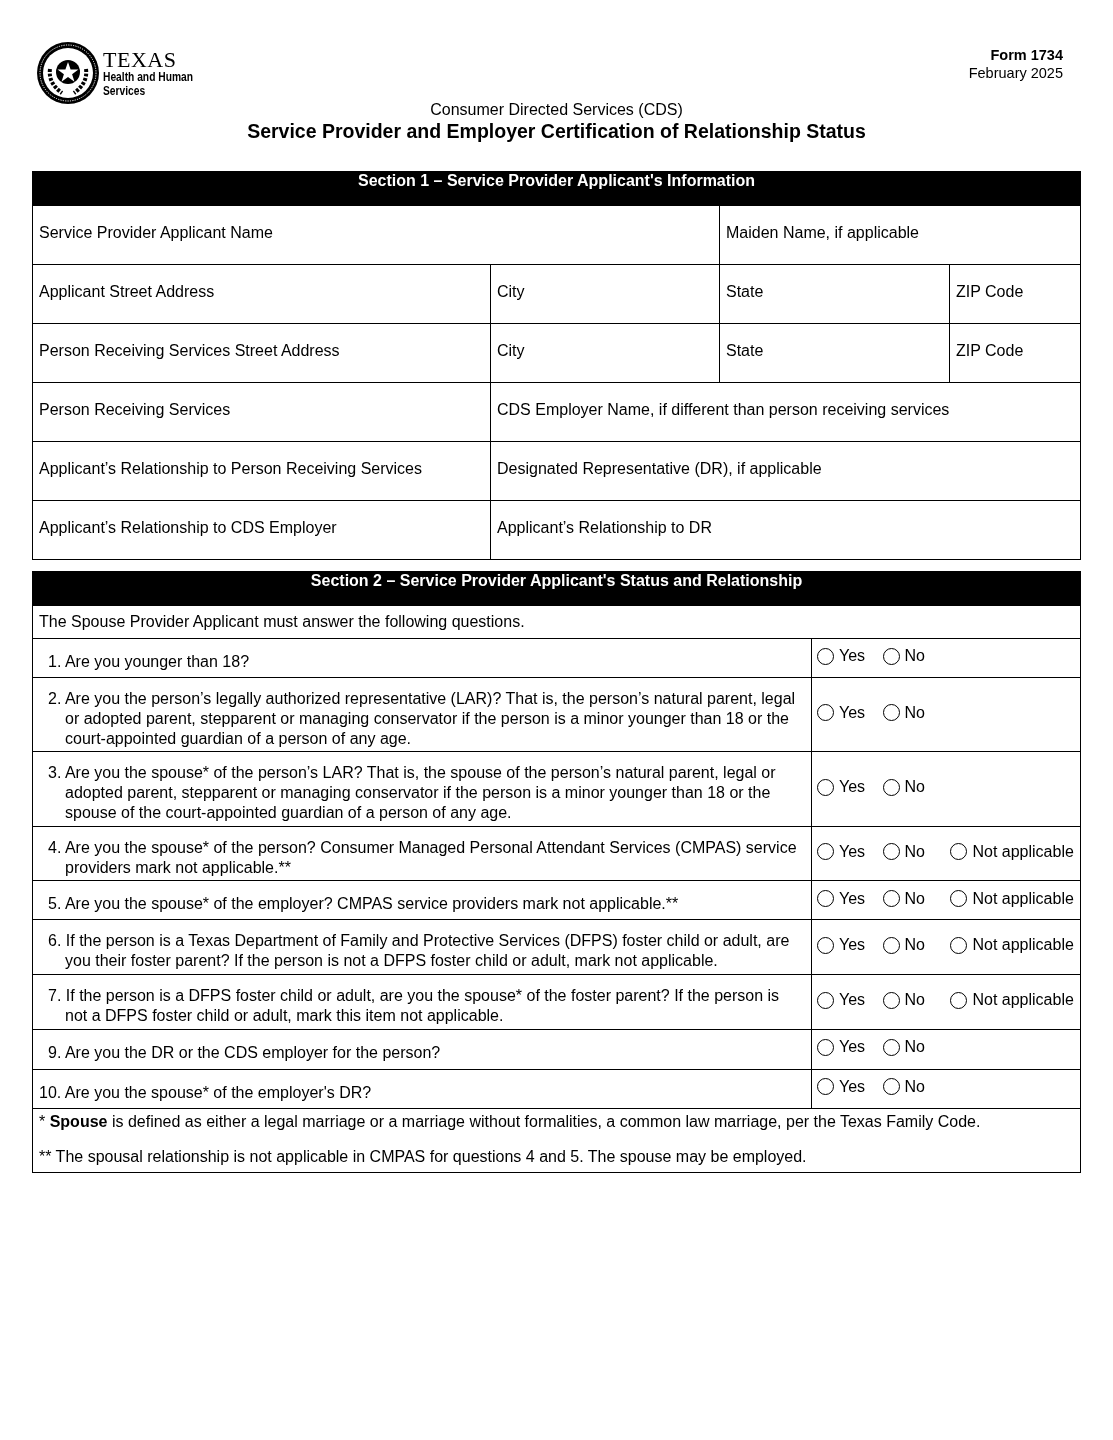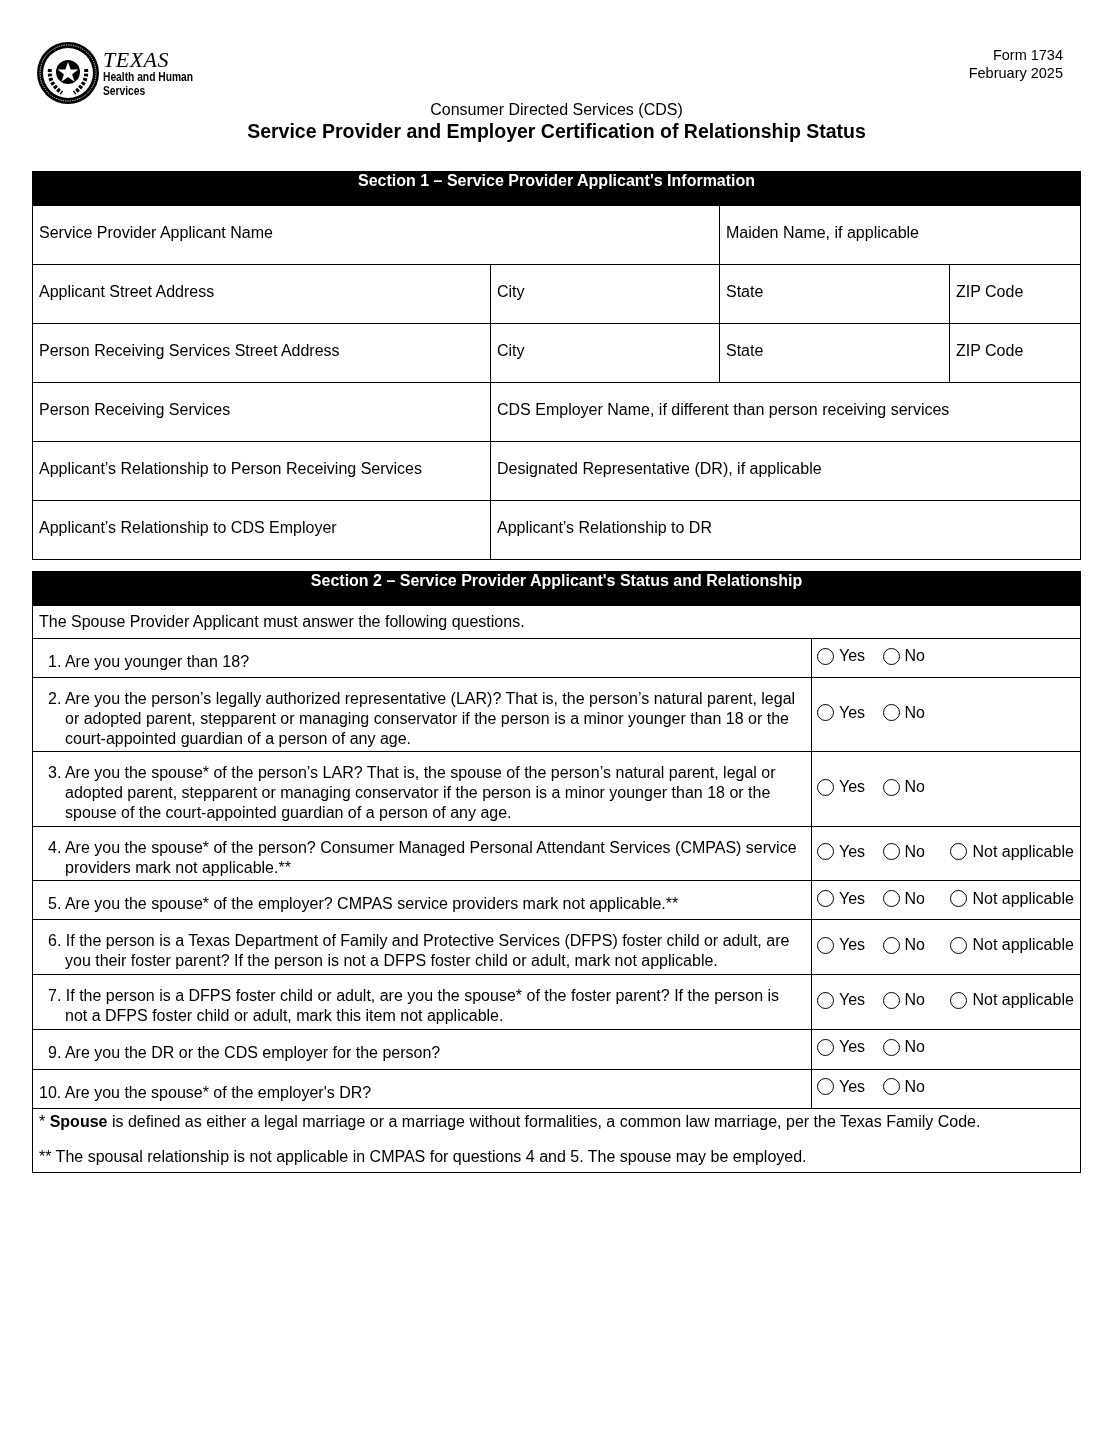--- a/index.html
+++ b/index.html
@@ -2,25 +2,25 @@
 <html><head>
 <meta charset="utf-8">
 <style>
   * { box-sizing: border-box; margin: 0; padding: 0; }
   html, body { width: 1113px; height: 1440px; background: #ffffff; }
   body { position: relative; font-family: "Liberation Sans", sans-serif; color: #000; font-size: 16px; }
 
   .logo { position: absolute; left: 36px; top: 41px; width: 170px; height: 66px; }
   .logo .seal { position: absolute; left: 0; top: 0; width: 64px; height: 64px; }
   .logo .brand { position: absolute; left: 67px; top: 9px; }
-  .logo .brand .t1 { font-family: "Liberation Serif", serif; font-size: 22px; line-height: 20px; letter-spacing: 0.5px; font-style: italic; }
+  .logo .brand .t1 { font-family: "Liberation Serif", serif; font-size: 22px; line-height: 20px; letter-spacing: 0.5px; }
   .logo .brand .t2 { font-family: "Liberation Sans", sans-serif; font-weight: bold; font-size: 12.5px; line-height: 14px; transform: scaleX(0.82); transform-origin: left; white-space: nowrap; }
 
   .form-id { position: absolute; right: 50px; top: 46px; text-align: right; font-size: 14.5px; line-height: 18px; }
-  .form-id .num { font-weight: normal; text-align: right; }
+  .form-id .num { font-weight: bold; text-align: right; }
 
   .subtitle { position: absolute; left: 0; width: 1113px; top: 101px; text-align: center; font-size: 16px; }
   .title { position: absolute; left: 0; width: 1113px; top: 120px; text-align: center; font-size: 19.5px; font-weight: bold; }
 
   table.form { position: absolute; left: 32px; width: 1048px; border-collapse: collapse; table-layout: fixed; }
   table.form td { border: 1.5px solid #000; vertical-align: top; font-size: 16px; }
   .sec-head td { background: #000; color: #fff; font-weight: bold; font-size: 17.5px; text-align: center; height: 34px; vertical-align: middle; }
 
   #s1 { top: 171px; }
   #s1 .field td { height: 59px; padding: 18px 6px; }

